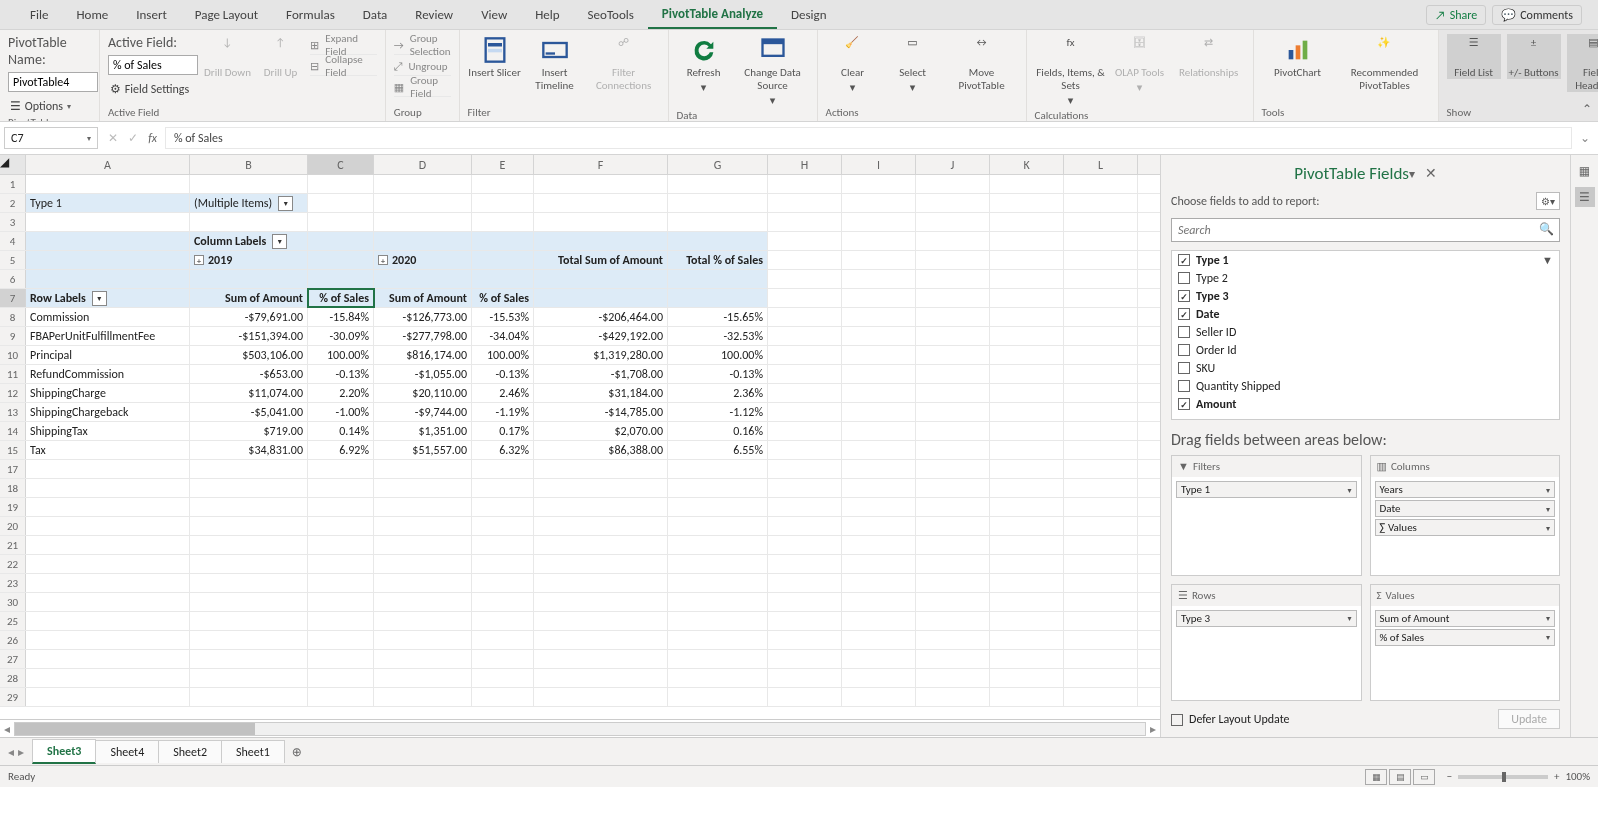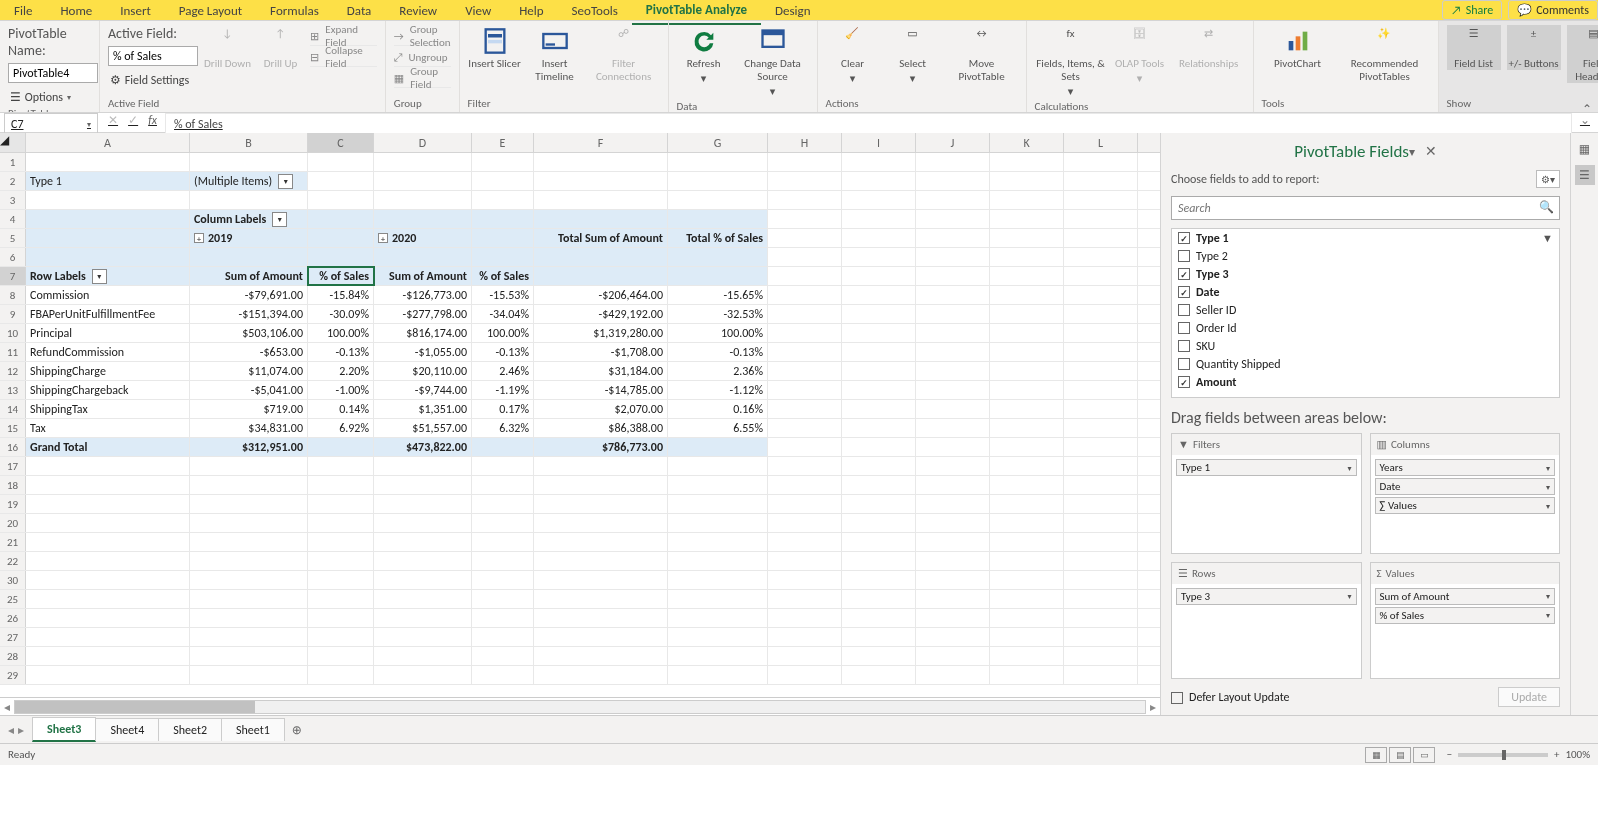--- a/index.html
+++ b/index.html
@@ -1,17 +1,17 @@
 <!DOCTYPE html>
 <html><head>
 <meta charset="utf-8">
 <style>
 * { margin:0; padding:0; box-sizing:border-box; font-family:"Segoe UI","Calibri",sans-serif; }
 body { background:#fff; font-size:12px; color:#222; width:1598px; height:826px; overflow:hidden; position:relative; }
-.ribbon-tabs { display:flex; align-items:center; height:21px; background:#fde047; border-bottom:1px solid #d4d4d4; padding:0 0; }
+.ribbon-tabs { display:flex; align-items:center; height:30px; background:#e5e5e5; border-bottom:1px solid #d4d4d4; padding:0 16px; }
 .ribbon-tabs .tab { padding:6px 14px; cursor:pointer; color:#444; font-size:13px; }
 .ribbon-tabs .tab.active { color:#217346; font-weight:600; border-bottom:2px solid #217346; }
 .ribbon-tabs .spacer { flex:1; }
 .rt-btn { display:flex; align-items:center; gap:4px; padding:2px 8px; border:1px solid #ccc; border-radius:3px; margin-left:6px; cursor:pointer; font-size:12px; color:#333; }
 .rt-btn.green { color:#107c41; }
 .ribbon { display:flex; height:92px; background:#f3f2f1; border-bottom:1px solid #d4d4d4; overflow:hidden; }
 .group { display:flex; flex-direction:column; border-right:1px solid #e1dfdd; padding:4px 8px 0 8px; }
 .group-body { display:flex; flex:1; align-items:flex-start; gap:6px; }
 .group-label { text-align:left; font-size:11px; color:#666; padding:2px 0; }
 .pt-name-lbl { font-size:14px; color:#555; }
@@ -19,21 +19,21 @@
 .mini-btn { display:flex; align-items:center; gap:4px; font-size:12px; color:#444; padding:1px 2px; cursor:pointer; }
 .mini-btn .caret { font-size:8px; color:#666; }
 .vbtn { display:flex; flex-direction:column; align-items:center; justify-content:center; width:54px; color:#555; font-size:11px; text-align:center; cursor:pointer; gap:2px; padding-top:2px;}
 .vbtn.wide { width:72px; }
 .vbtn.wider { width:90px; }
 .vbtn .ico { width:28px; height:28px; }
 .vbtn.disabled { color:#b0b0b0; }
 .stack { display:flex; flex-direction:column; gap:2px; padding-top:2px;}
 .stack .row { display:flex; align-items:center; gap:6px; font-size:11px; color:#888; }
 .ribbon-collapse { position:absolute; right:6px; top:102px; color:#666; font-size:12px; cursor:pointer; }
-.formula-bar { display:flex; height:20px; border-bottom:1px solid #d4d4d4;text-decoration:underline; }
+.formula-bar { display:flex; align-items:center; height:33px; border-bottom:1px solid #d4d4d4; }
 .namebox { width:94px; height:22px; border:1px solid #ccc; margin-left:4px; padding:0 6px; display:flex; align-items:center; justify-content:space-between; font-size:12px;}
 .namebox .dd { font-size:8px; color:#666; }
 .fb-icons { display:flex; gap:10px; padding:0 10px; color:#bbb; }
 .fx { font-style:italic; color:#666; padding-right:8px; }
 .fb-input { flex:1; height:22px; border:1px solid #e8e8e8; padding:0 8px; font-size:12px; color:#444; }
 .grid-wrap { display:flex; height:582px; }
 .grid-area { width:1160px; display:flex; flex-direction:column; position:relative; }
 .col-headers { display:flex; height:20px; background:#f3f2f1; border-bottom:1px solid #d4d4d4; }
 .col-headers .corner { width:26px; border-right:1px solid #d4d4d4; background:#e6e6e6; }
 .col-headers .ch { text-align:center; font-size:12px; color:#666; border-right:1px solid #d4d4d4; display:flex; align-items:center; justify-content:center; height:100%; }
@@ -577,35 +577,20 @@
           <div class="cell col-E r">6.32%</div>
           <div class="cell col-F r">$86,388.00</div>
           <div class="cell col-G r">6.55%</div>
           <div class="cell col-H"></div>
           <div class="cell col-I"></div>
           <div class="cell col-J"></div>
           <div class="cell col-K"></div>
           <div class="cell col-L"></div>
         </div>
         <div class="row">
-          <div class="rh">16</div>
-          <div class="cell col-A pt-total">Grand Total</div>
-          <div class="cell col-B pt-total r">$312,951.00</div>
-          <div class="cell col-C pt-total"></div>
-          <div class="cell col-D pt-total r">$473,822.00</div>
-          <div class="cell col-E pt-total"></div>
-          <div class="cell col-F pt-total r">$786,773.00</div>
-          <div class="cell col-G pt-total"></div>
-          <div class="cell col-H"></div>
-          <div class="cell col-I"></div>
-          <div class="cell col-J"></div>
-          <div class="cell col-K"></div>
-          <div class="cell col-L"></div>
-        </div>
-        <div class="row">
           <div class="rh">17</div>
           <div class="cell col-A"></div>
           <div class="cell col-B"></div>
           <div class="cell col-C"></div>
           <div class="cell col-D"></div>
           <div class="cell col-E"></div>
           <div class="cell col-F"></div>
           <div class="cell col-G"></div>
           <div class="cell col-H"></div>
           <div class="cell col-I"></div>
@@ -668,20 +653,35 @@
           <div class="cell col-F"></div>
           <div class="cell col-G"></div>
           <div class="cell col-H"></div>
           <div class="cell col-I"></div>
           <div class="cell col-J"></div>
           <div class="cell col-K"></div>
           <div class="cell col-L"></div>
         </div>
         <div class="row">
           <div class="rh">22</div>
+          <div class="cell col-A"></div>
+          <div class="cell col-B"></div>
+          <div class="cell col-C"></div>
+          <div class="cell col-D"></div>
+          <div class="cell col-E"></div>
+          <div class="cell col-F"></div>
+          <div class="cell col-G"></div>
+          <div class="cell col-H"></div>
+          <div class="cell col-I"></div>
+          <div class="cell col-J"></div>
+          <div class="cell col-K"></div>
+          <div class="cell col-L"></div>
+        </div>
+        <div class="row">
+          <div class="rh">23</div>
           <div class="cell col-A"></div>
           <div class="cell col-B"></div>
           <div class="cell col-C"></div>
           <div class="cell col-D"></div>
           <div class="cell col-E"></div>
           <div class="cell col-F"></div>
           <div class="cell col-G"></div>
           <div class="cell col-H"></div>
           <div class="cell col-I"></div>
           <div class="cell col-J"></div>

